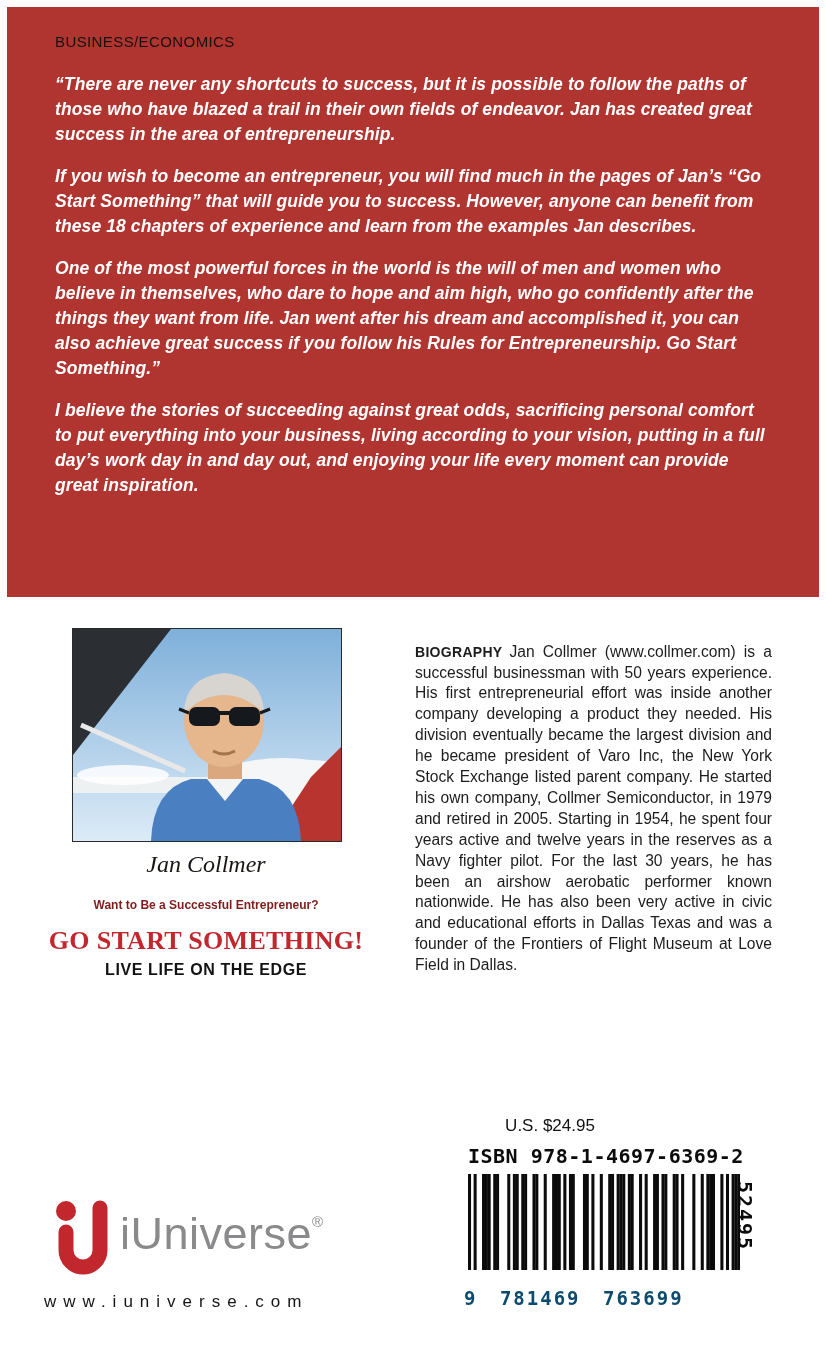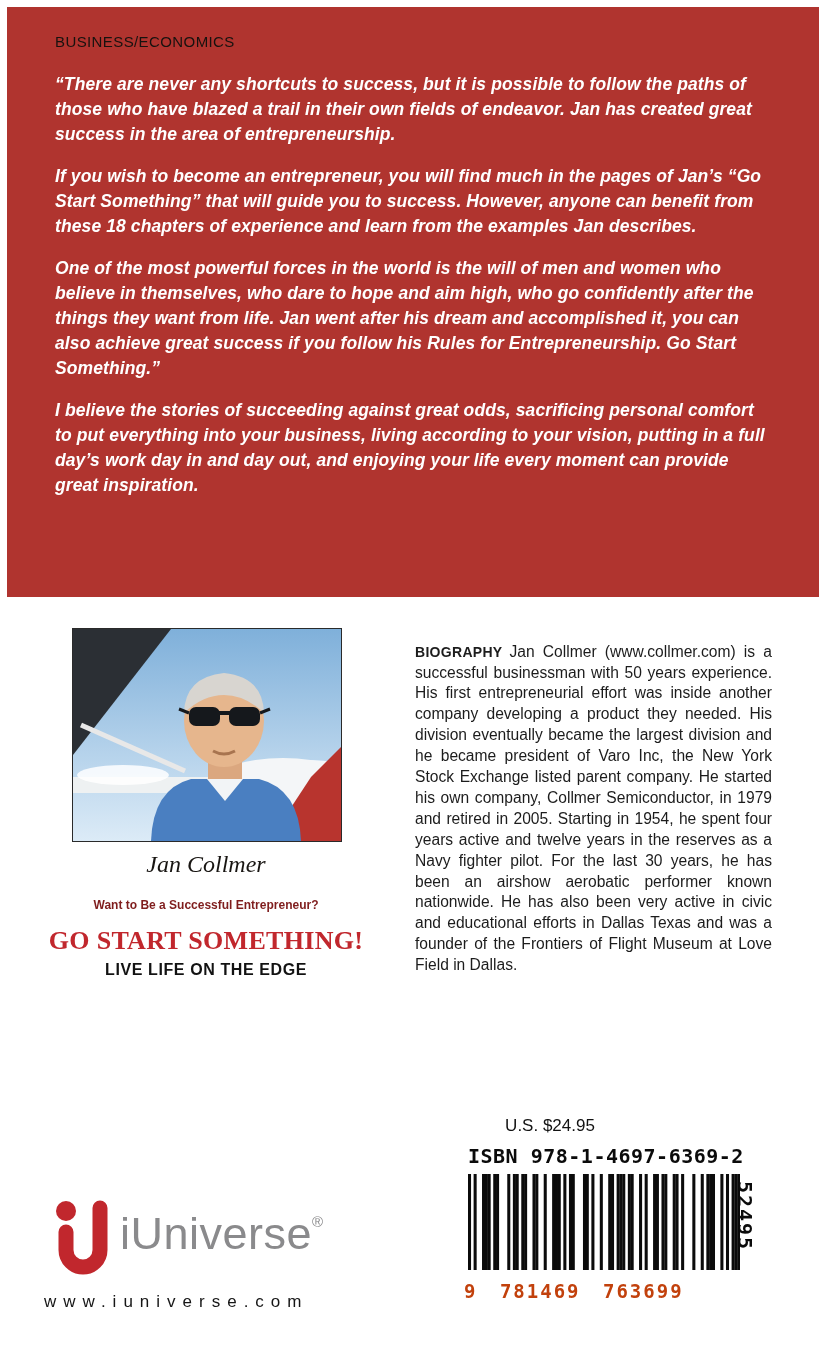--- a/index.html
+++ b/index.html
@@ -26,21 +26,21 @@
 
   .bio{position:absolute;left:415px;top:626px;width:357px;text-align:justify;font-size:15.6px;line-height:20.9px;color:#1c1c1c;}
   .bio-label{font-weight:bold;font-size:14px;letter-spacing:.3px;margin-right:7px;}
 
   
   .price{position:absolute;left:455px;top:1116px;width:190px;text-align:center;font-size:17px;color:#121212;}
   .barcode{position:absolute;left:452px;top:1142px;width:316px;height:166px;background:#ffffff;}
   .isbn{margin:2px 0 0 16px;font-family:"DejaVu Sans Mono",monospace;font-weight:bold;font-size:20px;letter-spacing:.5px;color:#0b0b0b;white-space:nowrap;}
   .addon{position:absolute;right:-12px;top:62px;transform:rotate(90deg);font-family:"DejaVu Sans Mono",monospace;font-weight:bold;font-size:20px;letter-spacing:2px;color:#0b0b0b;}
   .bars{display:block;margin:6px 0 0 16px;fill:#0b0b0b;}
-  .digits{margin:10px 0 0 12px;font-family:"DejaVu Sans Mono",monospace;font-weight:bold;font-size:19px;letter-spacing:2px;word-spacing:9px;color:#c2410c;white-space:nowrap;}
+  .digits{margin:17px 0 0 12px;font-family:"DejaVu Sans Mono",monospace;font-weight:bold;font-size:19px;letter-spacing:2px;word-spacing:9px;color:#0c4a6e;white-space:nowrap;}
 
   .publisher-icon{position:absolute;left:50px;top:1198px;width:60px;height:82px;}
   .publisher-name{position:absolute;left:120px;top:1208px;font-size:45px;color:#8a8a8c;font-weight:500;letter-spacing:.5px;}
   .publisher-name sup{font-size:15px;vertical-align:22px;}
   .site-url{position:absolute;left:44px;top:1292px;font-size:17px;letter-spacing:7px;color:#161616;font-weight:500;white-space:nowrap;}
 </style>
 </head>
 <body>
 
 <div class="cover">

